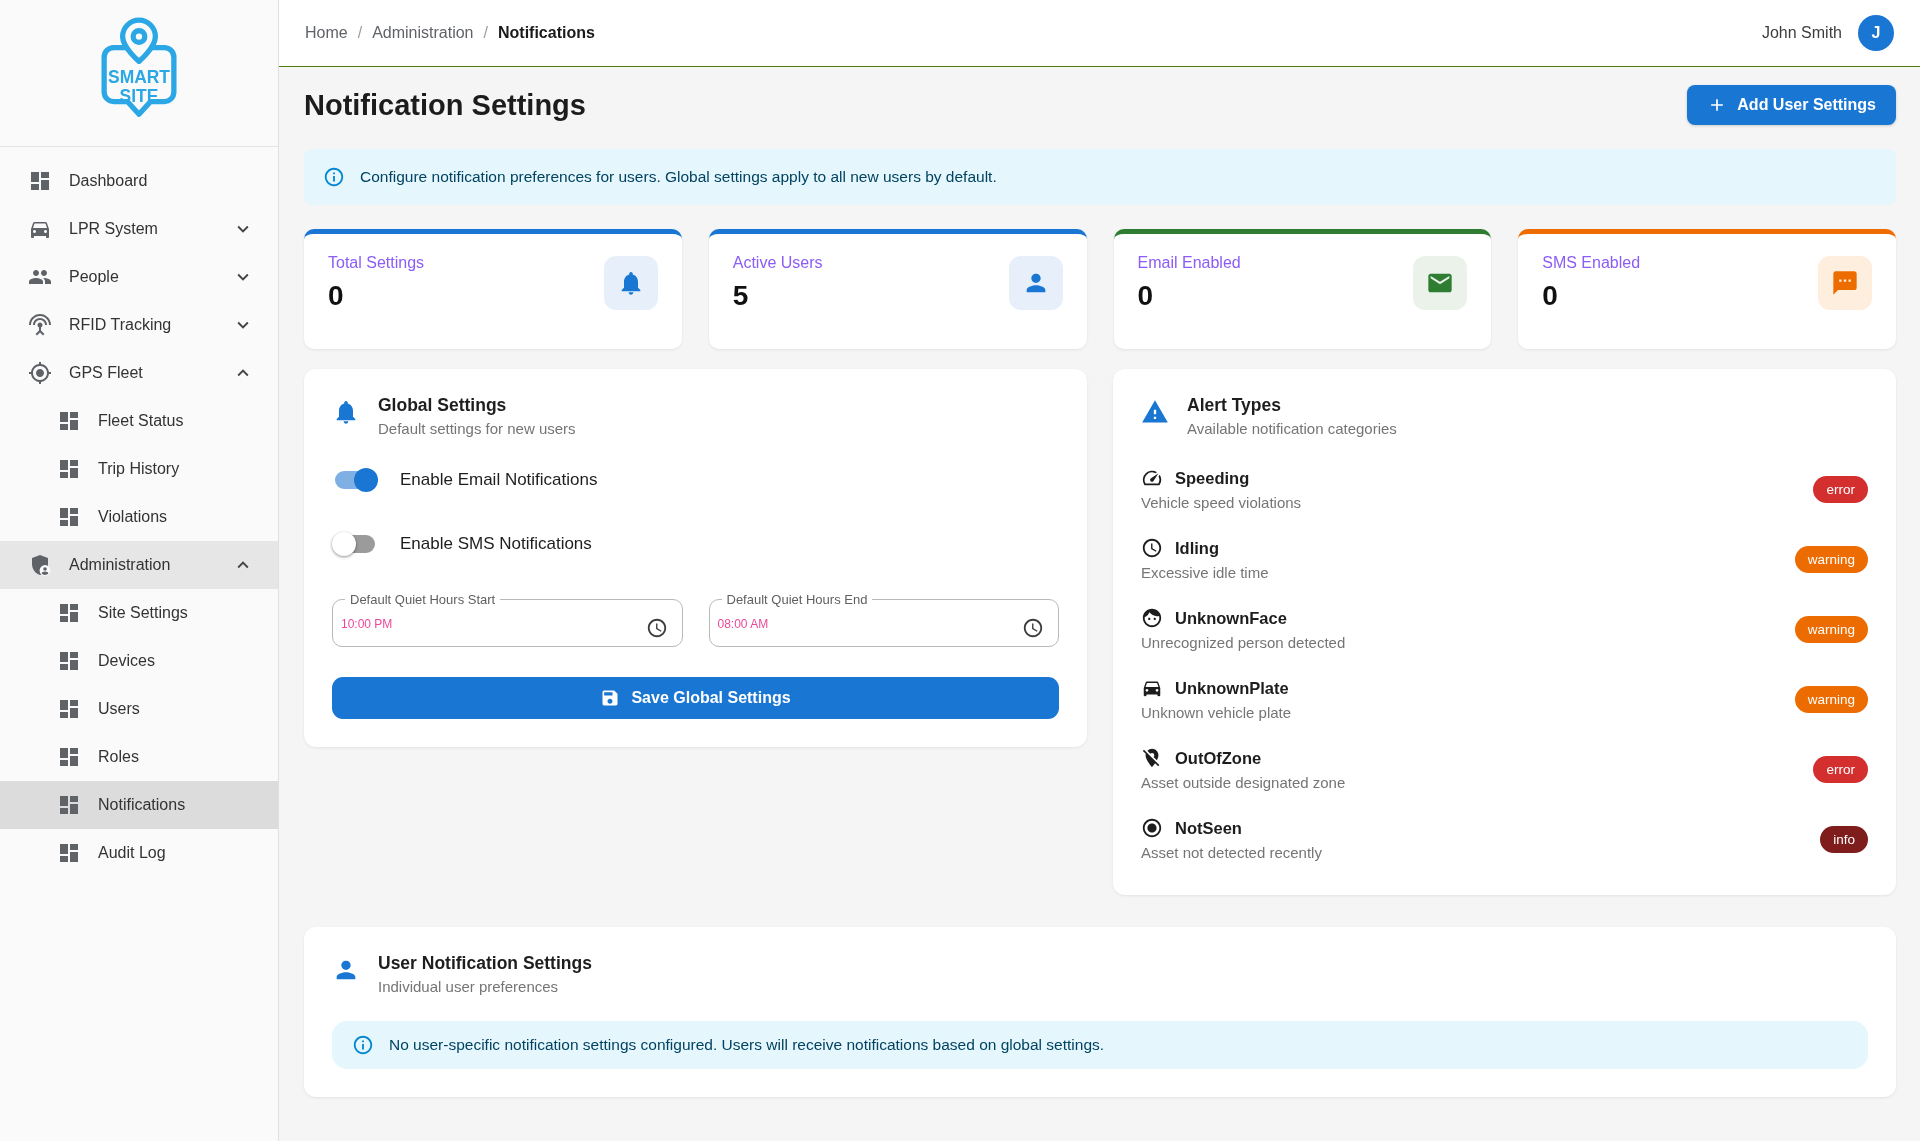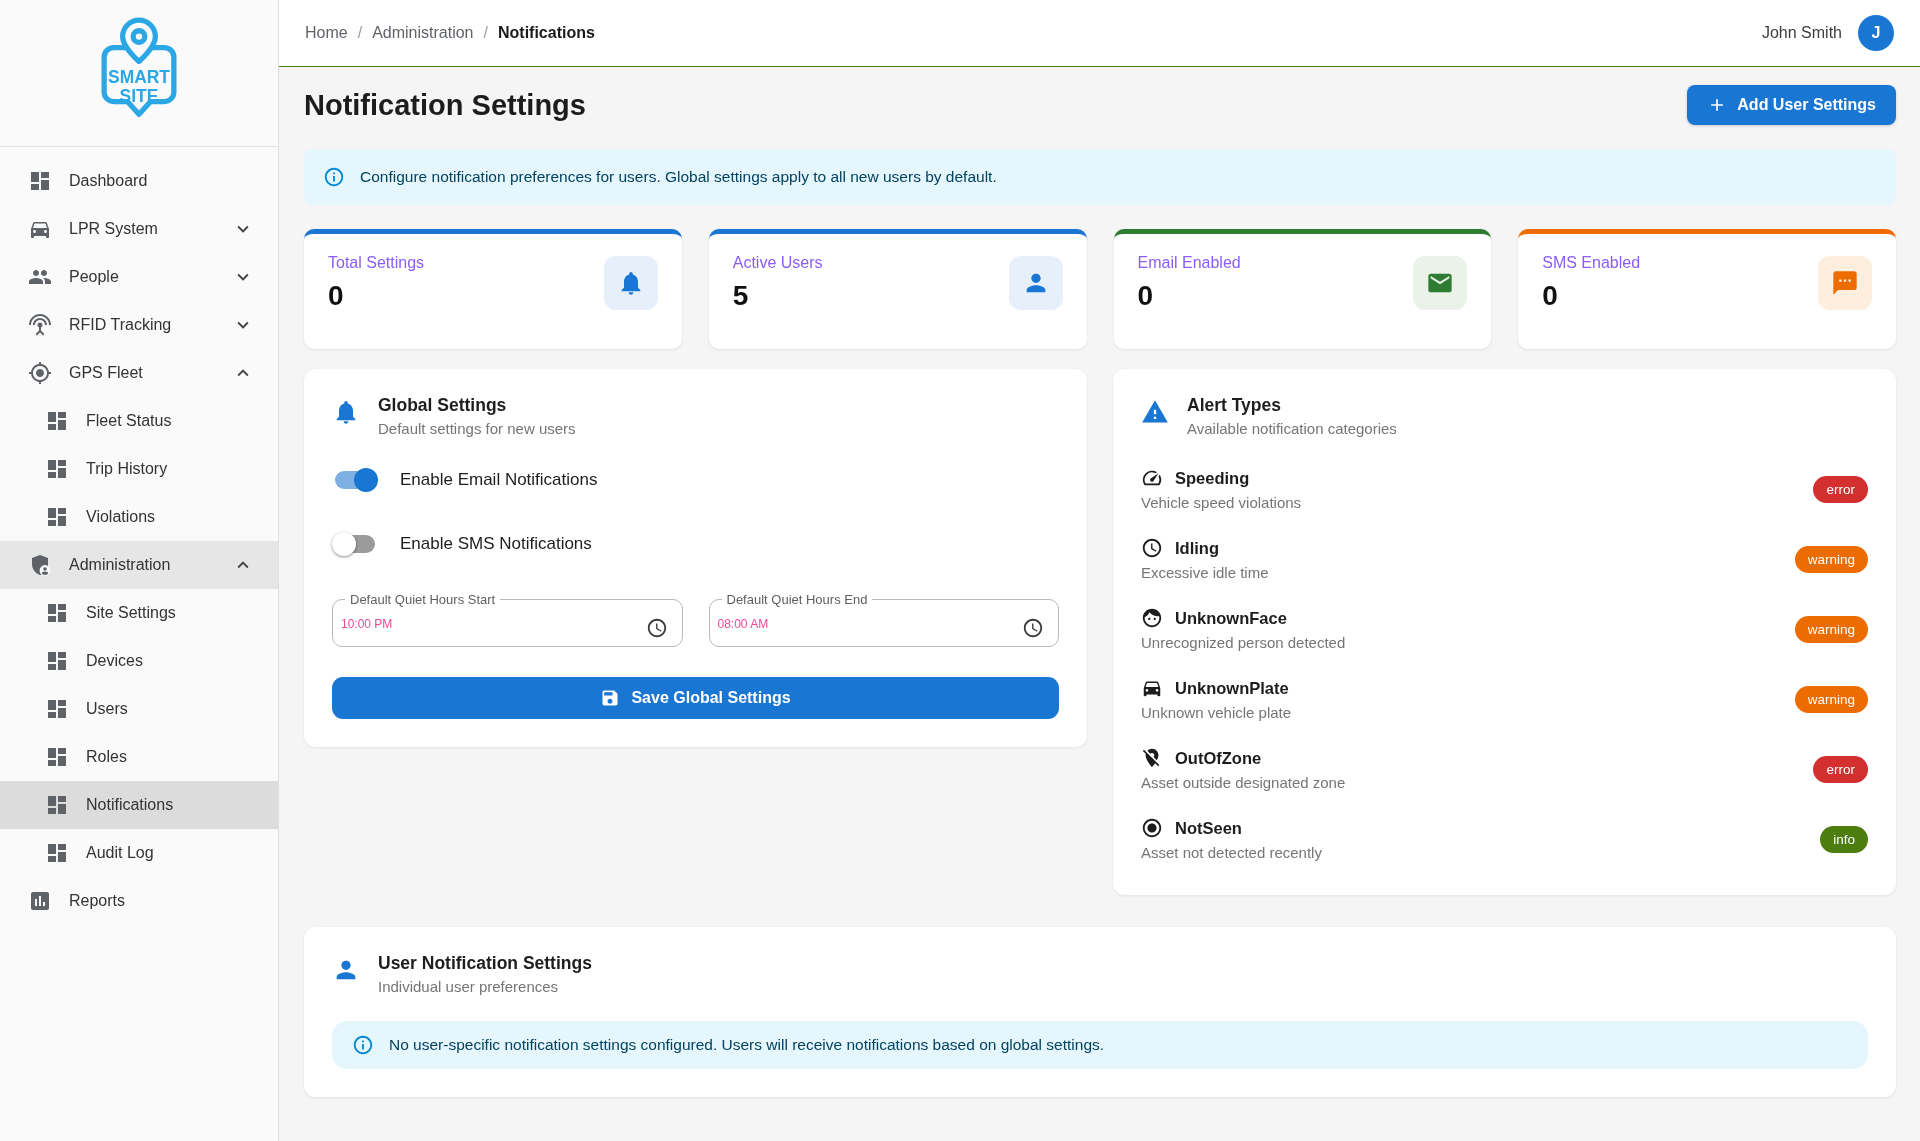--- a/index.html
+++ b/index.html
@@ -11,21 +11,21 @@
   .sidebar { width:279px; min-width:279px; background:#fafafa; border-right:1px solid #e0e0e0;
     display:flex; flex-direction:column; }
   .logo-wrap { height:147px; display:flex; align-items:center; justify-content:center;
     border-bottom:1px solid #e4e4e4; }
   .nav { padding-top:10px; }
   .nav-item { height:48px; display:flex; align-items:center; padding:0 24px 0 28px;
     cursor:pointer; font-size:16px; color:#333; }
   .nav-item .n-icon { width:24px; height:24px; color:#5f6368; flex:0 0 24px; }
   .nav-item .n-label { margin-left:17px; flex:1; white-space:nowrap; }
   .nav-item .chev { width:22px; height:22px; color:#444; }
-  .nav-item.sub { padding-left:45px; }
+  .nav-item.sub { padding-left:57px; }
   .nav-item.active-parent { background:#e6e6e6; }
   .nav-item.active { background:#dcdcdc; }
   svg { display:block; }
 
   
   .main { flex:1; display:flex; flex-direction:column; }
   .topbar { height:67px; background:#fff; border-bottom:1px solid #4d7c0f;
     display:flex; align-items:center; justify-content:space-between; padding:0 26px; }
   .breadcrumb { font-size:16px; color:#5f6368; display:flex; align-items:center; gap:10px; }
   .breadcrumb .sep { color:#9e9e9e; }
@@ -104,21 +104,21 @@
   .alert-item { display:flex; align-items:center; justify-content:space-between; margin-bottom:26px; }
   .alert-item.last { margin-bottom:6px; }
   .alert-left { display:flex; flex-direction:column; gap:5px; }
   .alert-title-row { display:flex; align-items:center; gap:12px; }
   .a-icon { width:22px; height:22px; color:#1d1d1d; }
   .a-name { font-size:16.5px; font-weight:700; color:#1d1d1d; }
   .a-desc { font-size:15px; color:#757575; }
   .badge { border-radius:15px; padding:6px 13px; font-size:13.5px; color:#fff; font-weight:400; }
   .badge.error { background:#d32f2f; }
   .badge.warning { background:#ed6c02; }
-  .badge.info { background:#4d7c0f; }
+  .badge.info { background:#7f1d1d; }
 
   
   .user-card .inner-alert { margin-top:26px; background:#e5f6fd; border-radius:15px;
     display:flex; align-items:center; gap:15px; padding:13px 20px; }
   .user-card .inner-alert .i-icon { width:22px; height:22px; color:#0288d1; flex:0 0 22px; }
   .inner-alert-text { font-size:15.5px; color:#014361; }
 </style>
 </head>
 <body>
 
@@ -306,28 +306,20 @@
         <span class="n-label">Notifications</span>
       </div>
       <div class="nav-item sub">
         <span class="n-icon">
             <svg viewBox="0 0 24 24" fill="currentColor" width="24" height="24">
               <use href="#p-grid"></use>
             </svg>
           </span>
         <span class="n-label">Audit Log</span>
       </div>
-      <div class="nav-item">
-        <span class="n-icon">
-            <svg viewBox="0 0 24 24" fill="currentColor" width="24" height="24">
-              <use href="#p-report"></use>
-            </svg>
-          </span>
-        <span class="n-label">Reports</span>
-      </div>
     </nav>
   </aside>
 
   <div class="main">
 
     <header class="topbar">
       <div class="breadcrumb">
         <span class="crumb-link">Home</span>
         <span class="sep">/</span>
         <span class="crumb-link">Administration</span>

